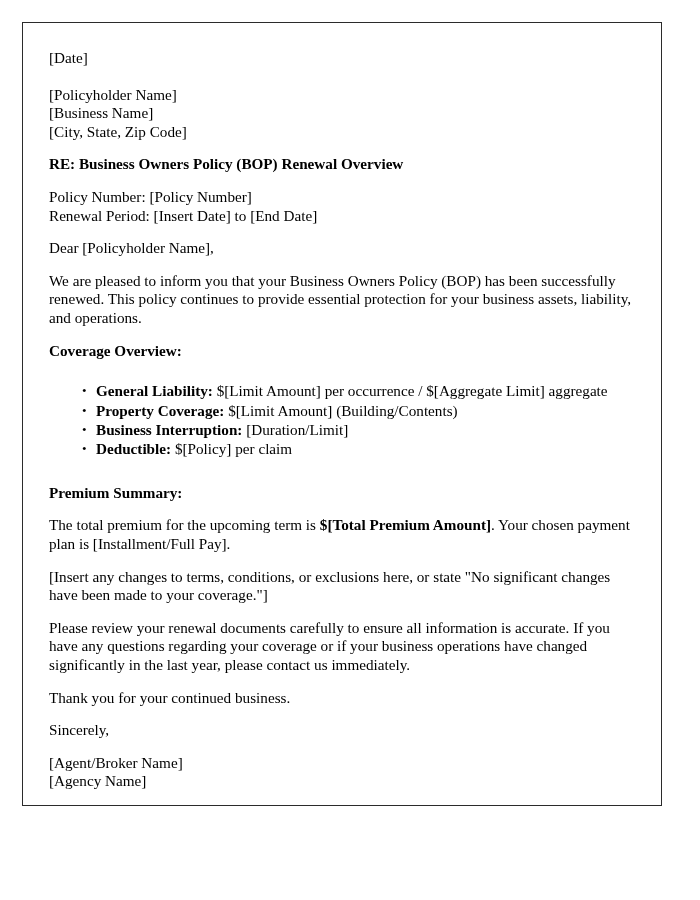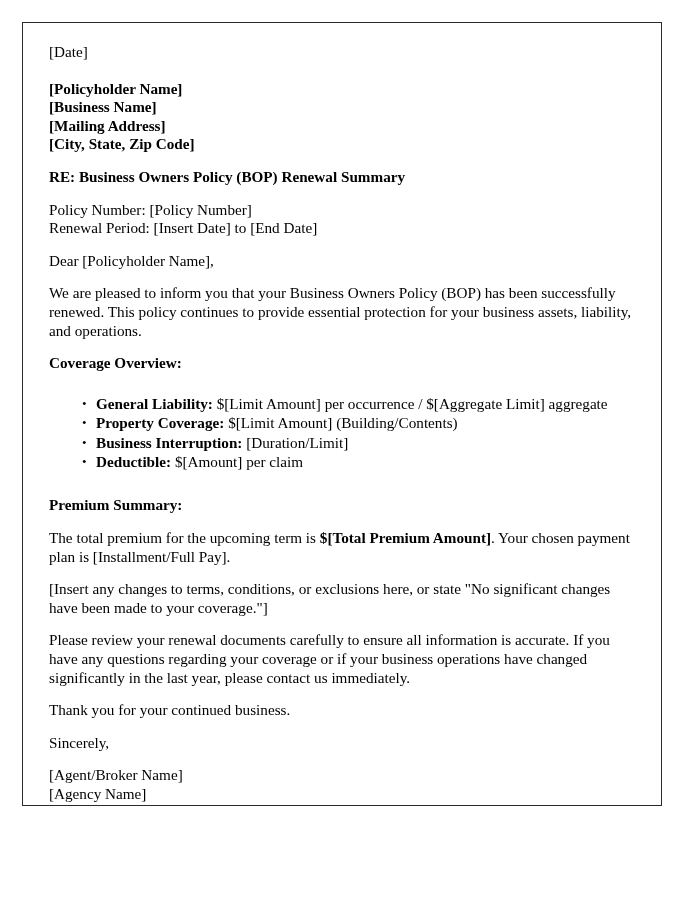--- a/index.html
+++ b/index.html
@@ -25,21 +25,21 @@
     border: 1px solid #2b2b2b;
     box-sizing: border-box;
     background: #ffffff;
     overflow: hidden;
   }
 
   
   .doc-body {
     position: absolute;
     left: 26px;
-    top: 20px;
+    top: 26px;
     width: 586px;
   }
 
   .line {
     font-size: 15.2px;
     line-height: 18.6px;
     white-space: pre-wrap;
   }
 
   .para {
@@ -58,21 +58,21 @@
     font-size: 15.2px;
     line-height: 18.6px;
     font-weight: bold;
     text-decoration: underline;
   }
 
   .gap-lg { height: 18px; }
   .gap-md { height: 14px; }
   .gap-sm { height: 10px; }
 
-  .addr-block .line { line-height: 18.6px; font-weight: bold; }
+  .addr-block .line { line-height: 18.6px; }
 
   ul.coverage-list {
     margin: 11px;
     padding: 0;
     list-style: none;
   }
   ul.coverage-list li {
     font-size: 15.2px;
     line-height: 19.4px;
     padding-left: 36px;
@@ -94,27 +94,26 @@
 <div class="page-sheet">
   <div class="doc-body">
 
     <div class="line">[Date]</div>
 
     <div class="gap-lg"></div>
 
     <div class="addr-block">
       <div class="line">[Policyholder Name]</div>
       <div class="line">[Business Name]</div>
-      <div class="line">[Mailing Address]</div>
       <div class="line">[City, State, Zip Code]</div>
     </div>
 
     <div class="gap-md"></div>
 
-    <div class="heading">RE: Business Owners Policy (BOP) Renewal Summary</div>
+    <div class="heading">RE: Business Owners Policy (BOP) Renewal Overview</div>
 
     <div class="gap-md"></div>
 
     <div class="line">Policy Number: [Policy Number]</div>
     <div class="line">Renewal Period: [Insert Date] to [End Date]</div>
 
     <div class="gap-md"></div>
 
     <div class="line">Dear [Policyholder Name],</div>
 
@@ -125,21 +124,21 @@
     <div class="gap-md"></div>
 
     <div class="heading">Coverage Overview:</div>
 
     <div class="gap-sm"></div>
 
     <ul class="coverage-list">
       <li><span class="bold">General Liability:</span><span> $[Limit Amount] per occurrence / $[Aggregate Limit] aggregate</span></li>
       <li><span class="bold">Property Coverage:</span><span> $[Limit Amount] (Building/Contents)</span></li>
       <li><span class="bold">Business Interruption:</span><span> [Duration/Limit]</span></li>
-      <li><span class="bold">Deductible:</span><span> $[Amount] per claim</span></li>
+      <li><span class="bold">Deductible:</span><span> $[Policy] per claim</span></li>
     </ul>
 
     <div class="gap-md"></div>
 
     <div class="heading">Premium Summary:</div>
 
     <div class="gap-md"></div>
 
     <div class="para"><span>The total premium for the upcoming term is </span><span class="bold">$[Total Premium Amount]</span><span>. Your chosen payment plan is [Installment/Full Pay].</span></div>
 

